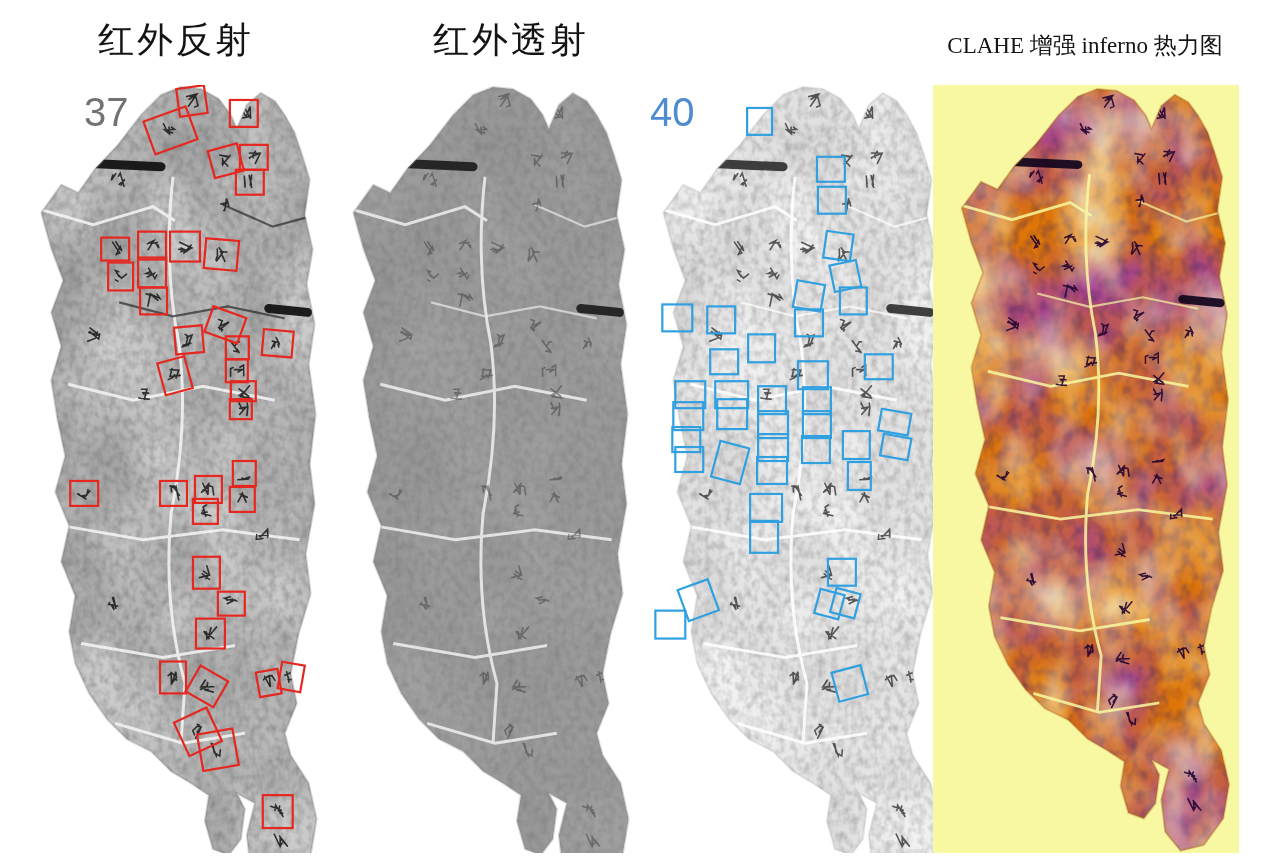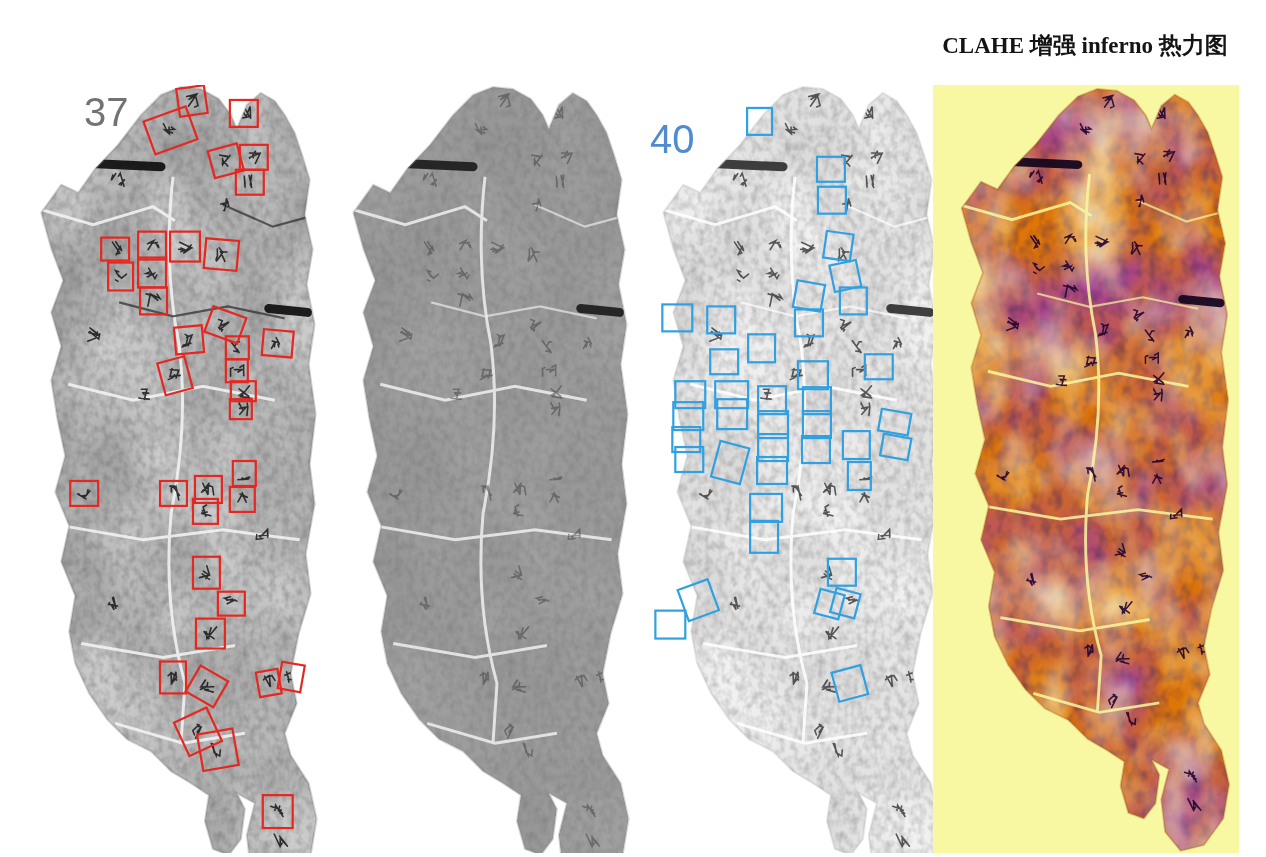--- a/index.html
+++ b/index.html
@@ -1,20 +1,20 @@
 <!DOCTYPE html>
 <html><head>
 <meta charset="utf-8">
 <style>
   html,body{margin:0;padding:0;background:#ffffff;}
   .stage{position:relative;width:1266px;height:857px;background:#fff;overflow:hidden;
          font-family:"Liberation Serif","DejaVu Serif",serif;}
   .panel-title{position:absolute;top:16px;transform:translateX(-50%);font-size:36px;
          color:#141414;white-space:nowrap;letter-spacing:3px;}
-  .panel-title.small{font-size:23px;font-weight:bold;top:30px;letter-spacing:0;}
+  .panel-title.small{font-size:23px;font-weight:normal;top:30px;letter-spacing:0;}
   .count-label{position:absolute;font-size:40px;line-height:1;
          font-family:"Liberation Sans","DejaVu Sans",sans-serif;}
   #c1{left:84px;top:92px;}
   #c3{left:650px;top:92px;}
   svg.panel{position:absolute;top:85px;width:306px;height:768px;}
   .p1{left:20px;}.p2{left:332px;}.p3{left:642px;}
   .p4{left:933px;top:83px;width:281px;height:747px;}
   .hidden-defs{position:absolute;width:0;height:0;overflow:hidden;}
 
   .p1 .base{fill:#cbcbcb}.p2 .base{fill:#a0a0a0}.p3 .base{fill:#f1f1f1}.p4 .base{fill:#dd7508}
@@ -82,24 +82,26 @@
     </filter>
     <filter id="fPale" x="-5%" y="-5%" width="110%" height="110%">
       <feTurbulence type="fractalNoise" baseFrequency="0.016 0.012" numOctaves="3" seed="13" result="n"></feTurbulence>
       <feColorMatrix in="n" type="matrix" values="0 0 0 0 0.98  0 0 0 0 0.97  0 0 0 0 0.63  1.9 0 0 0 -0.72"></feColorMatrix>
     </filter>
   </defs>
 </svg>
 
 <div class="stage">
 
+  <div class="panel-title" id="t1" style="left:176px">红外反射</div>
+  <div class="panel-title" id="t2" style="left:511px">红外透射</div>
   <div class="panel-title small" id="t4" style="left:1085px">CLAHE 增强  inferno 热力图</div>
 
   <div class="count-label" id="c1" style="color: #737373;">37</div>
-  <div class="count-label" id="c3" style="color: rgb(78, 139, 208); margin-top: 27px;">40</div>
+  <div class="count-label" id="c3" style="color: rgb(78, 139, 208);">40</div>
 
   <svg class="panel p1" viewBox="0 0 300 770">
     <g clip-path="url(#clipBone)">
       <use href="#bone" class="base"></use>
       <rect x="0" y="0" width="300" height="770" filter="url(#fBlotch)" opacity="0.75"></rect>
       <rect x="0" y="0" width="300" height="770" filter="url(#fGrain)" opacity="0.6"></rect>
       <use href="#cracksLight" class="cl"></use>
       <use href="#cracksDark" class="cd"></use>
       <use href="#darkbars" class="db"></use>
       <g class="marks">

